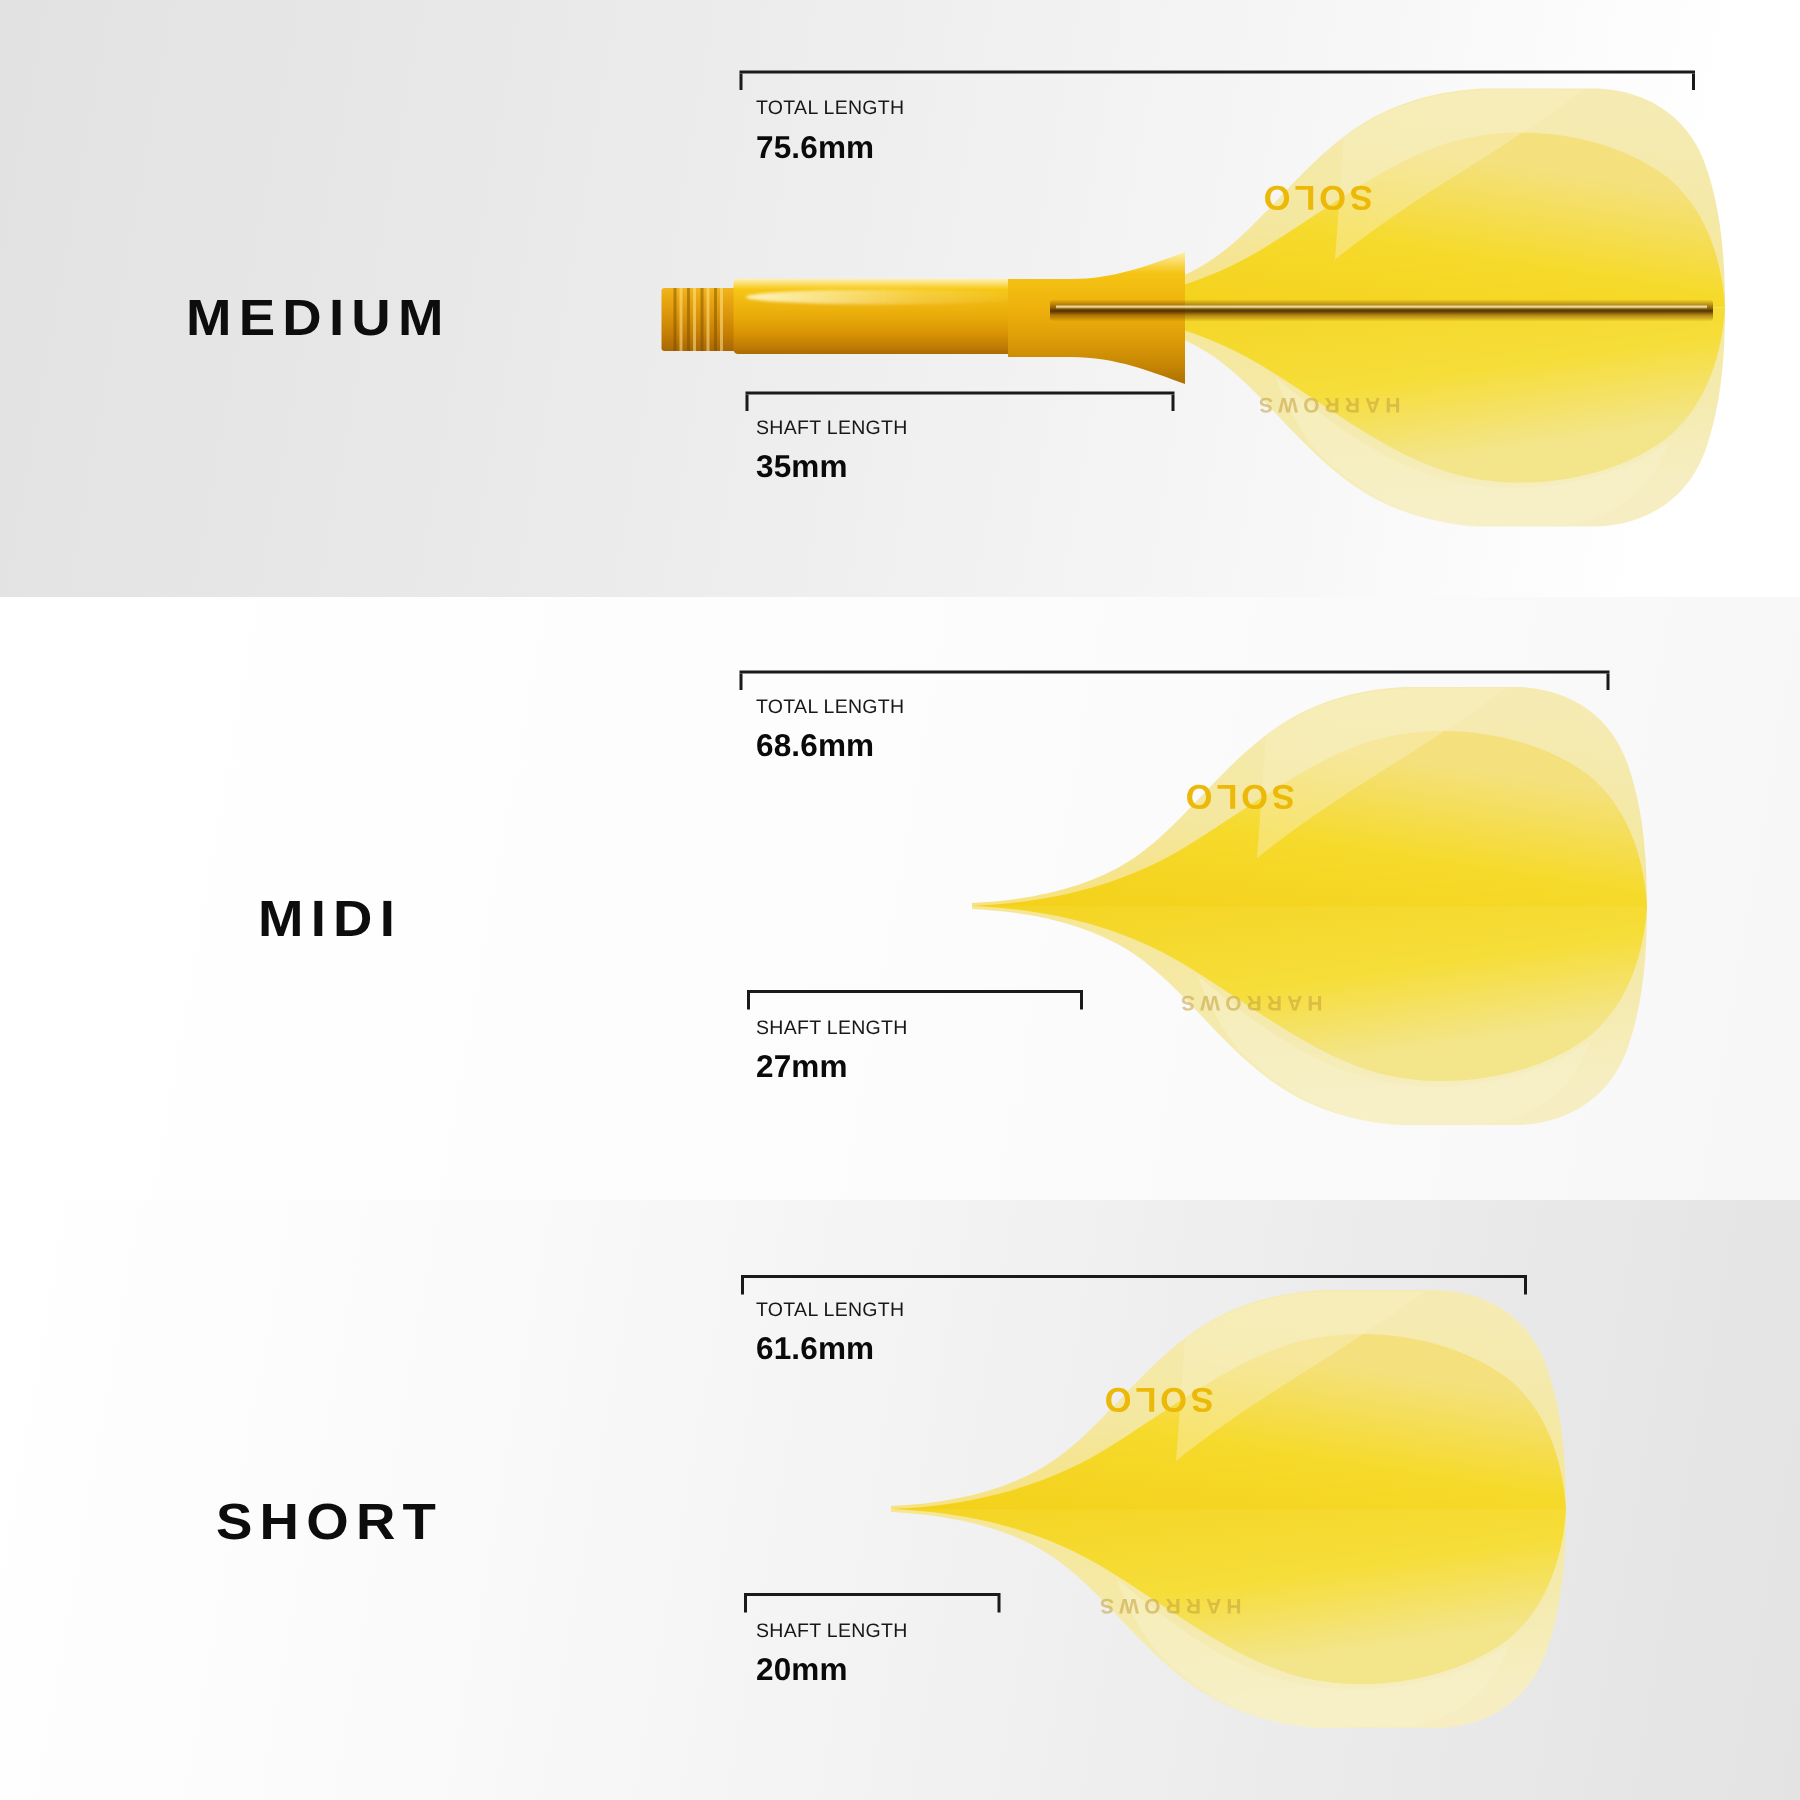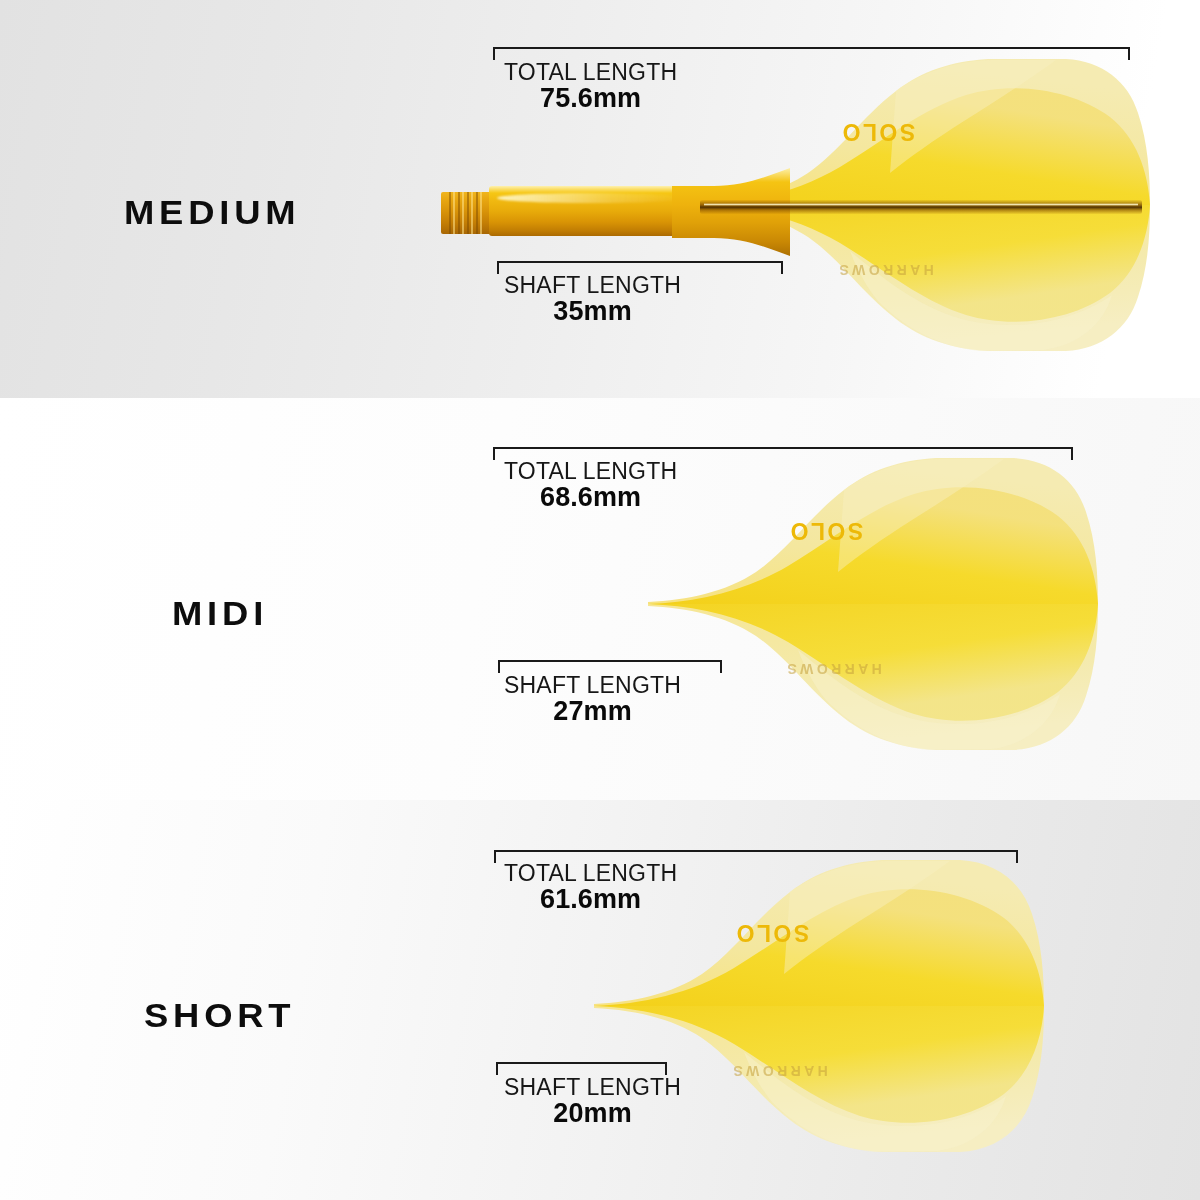--- a/index.html
+++ b/index.html
@@ -67,34 +67,33 @@
   .bracket::before { left: 0; }
   .bracket::after  { right: 0; }
 
   .meas-text {
     position: absolute;
     white-space: nowrap;
     color: #111111;
   }
   .meas-title {
     display: block;
-    font-size: 23px;
+    font-size: 13px;
     font-weight: 400;
     letter-spacing: 0.2px;
     line-height: 26px;
     color: #171717;
   }
   .meas-value {
     display: block;
-    font-size: 27px;
+    font-size: 21px;
     font-weight: 700;
     letter-spacing: 0.1px;
     line-height: 27px;
     color: #0a0a0a;
-    text-align: center;
   }
 
   
   .dart { position: absolute; }
 
   
   .shaft-thread {
     position: absolute;
     background: linear-gradient(180deg,#f0b51e 0%,#e9a812 16%,#d89309 46%,#c57f05 72%,#a86704 100%);
     border-radius: 2px 1px 1px 2px;

